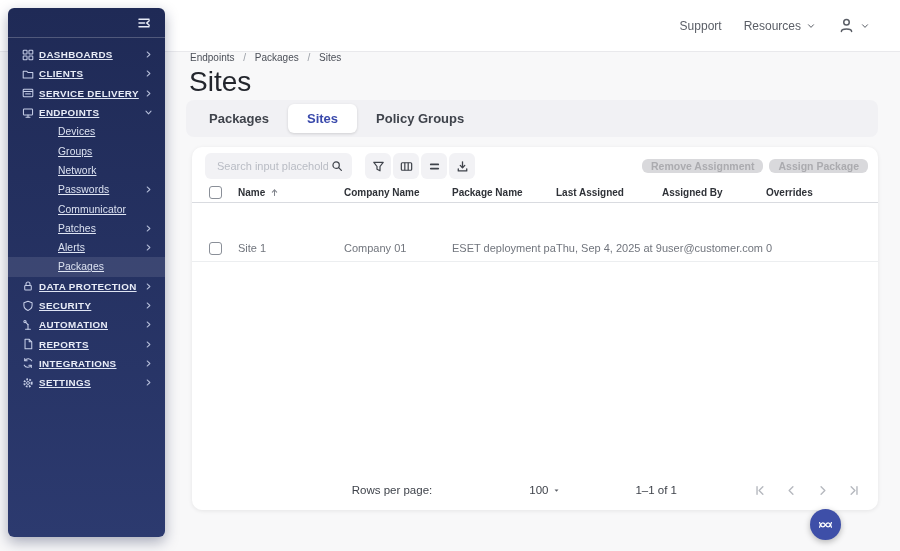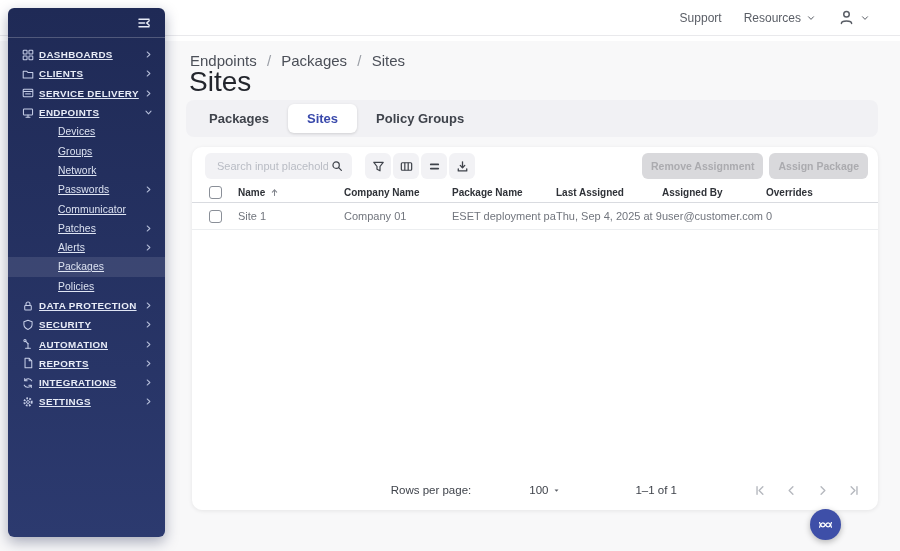--- a/index.html
+++ b/index.html
@@ -1,21 +1,21 @@
 <!DOCTYPE html>
 <html><head>
 <meta charset="utf-8">
 <style>
   * { box-sizing: border-box; }
   html,body { margin:0; padding:0; }
   body { font-family:"Liberation Sans", sans-serif; background:#fff; }
   #screen { position:relative; width:900px; height:551px; overflow:hidden; background:#fff; }
 
   
-  .topbar { position:absolute; top:0; left:0; right:0; height:36px; background:#fff;
+  .topbar { position:absolute; top:0; left:0; right:0; height:52px; background:#fff;
             border-bottom:1px solid #e9e9ec; display:flex; align-items:center;
             justify-content:flex-end; gap:22px; padding-right:30px; z-index:1; }
   .topbar-link { font-size:12px; color:#5a5e66; cursor:pointer; display:flex; align-items:center; gap:5px; }
   .topbar svg { display:block; }
 
   
   .main-bg { position:absolute; top:41px; left:0; right:0; bottom:0; background:#f8f8f9; }
 
   
   .sidebar { position:absolute; top:8px; left:8px; width:157px; height:529px;
@@ -29,21 +29,21 @@
   .nav-icon { width:12px; height:12px; margin-right:5px; display:flex; align-items:center; justify-content:center; flex:0 0 auto; }
   .nav-icon svg { width:12px; height:12px; }
   .nav-label { font-size:9.8px; font-weight:700; letter-spacing:.35px; color:#e8ecf7; white-space:nowrap; }
   .nav-item.child { padding-left:50px; }
   .nav-item.child .nav-label { font-weight:400; font-size:10.3px; letter-spacing:.1px; color:#dbe1f0; }
   .nav-item.selected { background:rgba(255,255,255,.10); }
   .nav-chevron { margin-left:auto; width:9px; height:9px; display:flex; opacity:.9; }
   .nav-chevron svg { width:9px; height:9px; }
 
   
-  .breadcrumb { position:absolute; left:190px; top:52px; font-size:15px; color:#4b4f58; z-index:2; }
+  .breadcrumb { position:absolute; left:190px; top:52px; font-size:10px; color:#4b4f58; z-index:2; }
   .breadcrumb .crumb { cursor:pointer; }
   .breadcrumb .sep { color:#9a9ea6; margin:0 6px; }
   .page-title { position:absolute; left:189px; top:66px; font-size:28px; font-weight:400; color:#23262d; z-index:2; }
 
   
   .tabstrip { position:absolute; left:186px; top:100px; width:692px; height:37px; background:#f1f1f4;
               border-radius:8px; display:flex; align-items:center; padding:0 4px; z-index:2; }
   .tab { padding:0 19px; height:29px; line-height:29px; font-size:13px; font-weight:600; color:#3f434b;
          border-radius:6px; cursor:pointer; white-space:nowrap; }
   .tab.active { background:#fff; color:#3949ab; box-shadow:0 1px 3px rgba(0,0,0,.14); }
@@ -55,38 +55,38 @@
   .card-toolbar { display:flex; align-items:center; padding:6px 10px 3px 13px; }
   .search-box { width:147px; height:26px; background:#f2f2f5; border-radius:6px; display:flex;
                 align-items:center; padding:0 8px 0 10px; }
   .search-input { flex:1; min-width:0; border:0; background:transparent; outline:none;
                   font-family:"Liberation Sans", sans-serif; font-size:11px; color:#3c4043; }
   .search-input::placeholder { color:#b9bcc4; }
   .icon-group { display:flex; gap:2px; margin-left:13px; }
   .icon-btn { width:26px; height:26px; background:#f2f2f5; border:0; border-radius:6px; display:flex;
               align-items:center; justify-content:center; cursor:pointer; padding:0; }
   .toolbar-actions { margin-left:auto; display:flex; gap:6px; }
-  .btn-disabled { height:26px; padding:0 9px; border:0; border-radius:6px; background:#d9d9dc;
+  .btn-disabled { height:14px; padding:0 9px; border:0; border-radius:6px; background:#d9d9dc;
                   color:#ababaf; font-family:"Liberation Sans", sans-serif; font-size:10.5px; font-weight:600; }
 
   
   .thead, .trow { display:grid; grid-template-columns:34px 106px 108px 104px 106px 104px 1fr;
                   align-items:center; padding:0 12px; }
   .thead { height:21px; border-bottom:1px solid #d9dbe0; }
   .th { font-size:10px; font-weight:700; color:#2f3238; display:flex; align-items:center; gap:4px; cursor:pointer; }
-  .trow { height:27px; border-bottom:1px solid #eceef0; cursor:pointer; }
+  .trow { height:27px; border-bottom:1px solid #eceef0; cursor:pointer;margin-top:32px; }
   .td { font-size:11px; color:#71757d; white-space:nowrap; overflow:hidden; text-overflow:clip; padding-right:6px; }
   .checkbox { width:13px; height:13px; border:1.5px solid #8a8f98; border-radius:3px; background:#fff;
               margin-left:5px; cursor:pointer; }
 
   
   .card-pagination { margin-top:auto; height:32px; display:flex; align-items:center;
                      justify-content:flex-end; padding-right:14px; font-size:11.5px; color:#3f434b;gap:48px; }
   .rpp-label { margin-right:10px; }
-  .rpp-select { display:flex; align-items:center; gap:4px; cursor:pointer; margin-right:26px; color:#3f434b; }
+  .rpp-select { display:flex; align-items:center; gap:4px; cursor:pointer; margin-right:26px; color:#3f434b;margin-left:39px; }
   .page-range { margin-right:24px; }
   .page-nav { display:flex; gap:9px; }
   .page-btn { width:22px; height:22px; display:flex; align-items:center; justify-content:center;
               background:transparent; border:0; padding:0; cursor:default; }
 
   
   .fab { position:absolute; left:810px; top:509px; width:31px; height:31px; border-radius:50%;
          background:#3e4fa8; box-shadow:0 2px 6px rgba(0,0,0,.28); display:flex; align-items:center;
          justify-content:center; z-index:6; cursor:pointer; }
 </style>
@@ -493,23 +493,20 @@
         <span class="nav-label">Alerts</span>
         <span class="nav-chevron">
             <svg>
               <use href="#i-chev-r"></use>
             </svg>
           </span>
       </div>
       <div class="nav-item child selected">
         <span class="nav-label">Packages</span>
       </div>
-      <div class="nav-item child">
-        <span class="nav-label">Policies</span>
-      </div>
 
       <div class="nav-item section">
         <span class="nav-icon">
             <svg>
               <use href="#i-lock"></use>
             </svg>
           </span>
         <span class="nav-label">DATA PROTECTION</span>
         <span class="nav-chevron">
             <svg>

